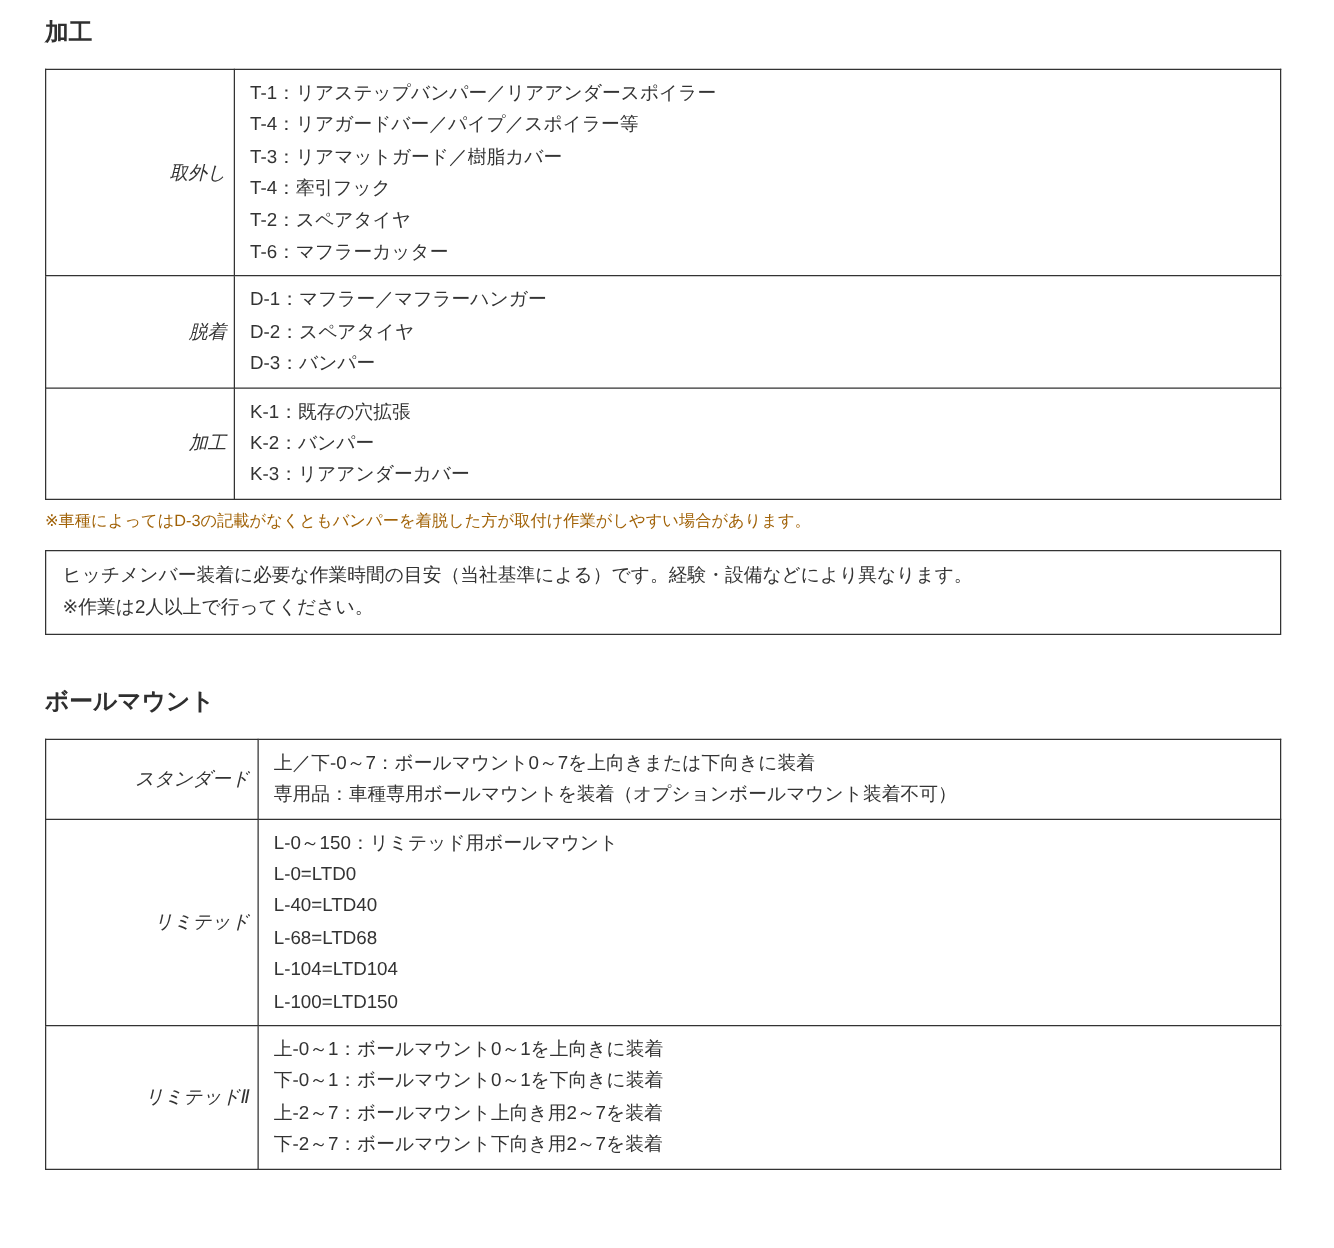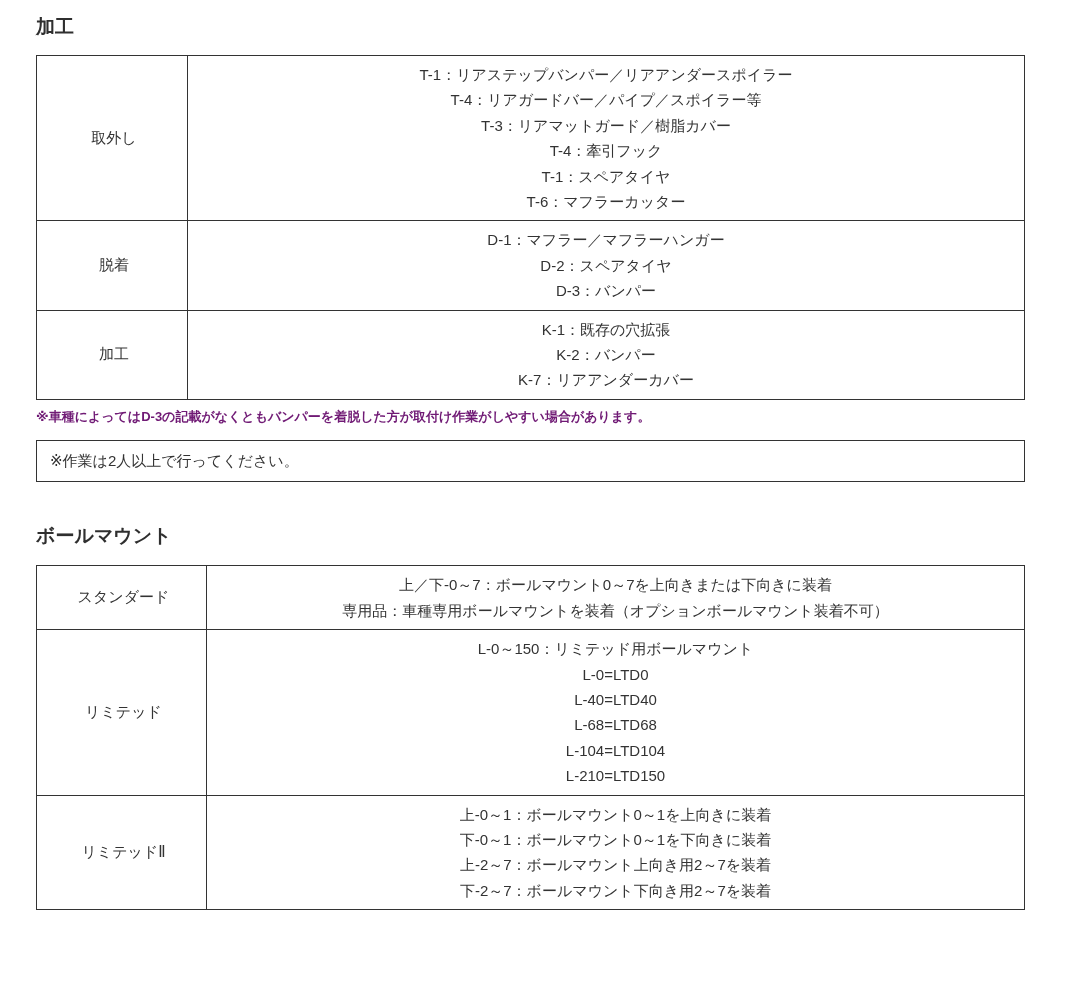--- a/index.html
+++ b/index.html
@@ -41,44 +41,43 @@
     table-layout: fixed;
   }
   table.doc-table th,
   table.doc-table td {
     border: 1px solid #333333;
     font-size: 15px;
     font-weight: normal;
     color: #333333;
   }
   table.doc-table th {
-    text-align: center;
+    text-align: right;
     vertical-align: middle;
     padding: 0 6px 0 10px;
+    font-style: italic;
   }
   table.doc-table td {
     padding: 6px 12px;
     vertical-align: middle;
-    text-align: center;
   }
   table.doc-table td .cell-line {
     line-height: 25.4px;
     white-space: nowrap;
   }
   #kakou-table { margin-top: 17px; }
   #kakou-table th { width: 134px; }
   #ball-mount-table { margin-top: 18px; }
   #ball-mount-table th { width: 153px; }
   .footnote {
     margin: 8px 0 0 0;
     font-size: 13px;
     line-height: 17px;
-    color: #701a75;
+    color: #a16207;
     white-space: nowrap;
-    font-weight: bold;
   }
   #heading-installation-time { margin-top: 21px; }
   .info-box {
     box-sizing: border-box;
     width: 989px;
     margin-top: 15px;
     border: 1px solid #333333;
     padding: 7px 13px 8px 13px;
   }
   .info-box .box-line {
@@ -97,47 +96,48 @@
 
   <table class="doc-table" id="kakou-table">
     <tbody>
         <tr>
       <th>取外し</th>
       <td>
         <div class="cell-line">T-1：リアステップバンパー／リアアンダースポイラー</div>
         <div class="cell-line">T-4：リアガードバー／パイプ／スポイラー等</div>
         <div class="cell-line">T-3：リアマットガード／樹脂カバー</div>
         <div class="cell-line">T-4：牽引フック</div>
-        <div class="cell-line">T-1：スペアタイヤ</div>
+        <div class="cell-line">T-2：スペアタイヤ</div>
         <div class="cell-line">T-6：マフラーカッター</div>
       </td>
     </tr>
     <tr>
       <th>脱着</th>
       <td>
         <div class="cell-line">D-1：マフラー／マフラーハンガー</div>
         <div class="cell-line">D-2：スペアタイヤ</div>
         <div class="cell-line">D-3：バンパー</div>
       </td>
     </tr>
     <tr>
       <th>加工</th>
       <td>
         <div class="cell-line">K-1：既存の穴拡張</div>
         <div class="cell-line">K-2：バンパー</div>
-        <div class="cell-line">K-7：リアアンダーカバー</div>
+        <div class="cell-line">K-3：リアアンダーカバー</div>
       </td>
     </tr>
   </tbody>
     </table>
 
   <p class="footnote">※車種によってはD-3の記載がなくともバンパーを着脱した方が取付け作業がしやすい場合があります。</p>
 
 
   <div class="info-box">
+    <div class="box-line">ヒッチメンバー装着に必要な作業時間の目安（当社基準による）です。経験・設備などにより異なります。</div>
     <div class="box-line">※作業は2人以上で行ってください。</div>
   </div>
 
   <h2 class="sec-heading" id="heading-ball-mount">ボールマウント</h2>
 
   <table class="doc-table" id="ball-mount-table">
     <tbody>
         <tr>
       <th>スタンダード</th>
       <td>
@@ -146,21 +146,21 @@
       </td>
     </tr>
     <tr>
       <th>リミテッド</th>
       <td>
         <div class="cell-line">L-0～150：リミテッド用ボールマウント</div>
         <div class="cell-line">L-0=LTD0</div>
         <div class="cell-line">L-40=LTD40</div>
         <div class="cell-line">L-68=LTD68</div>
         <div class="cell-line">L-104=LTD104</div>
-        <div class="cell-line">L-210=LTD150</div>
+        <div class="cell-line">L-100=LTD150</div>
       </td>
     </tr>
     <tr>
       <th>リミテッドⅡ</th>
       <td>
         <div class="cell-line">上-0～1：ボールマウント0～1を上向きに装着</div>
         <div class="cell-line">下-0～1：ボールマウント0～1を下向きに装着</div>
         <div class="cell-line">上-2～7：ボールマウント上向き用2～7を装着</div>
         <div class="cell-line">下-2～7：ボールマウント下向き用2～7を装着</div>
       </td>

